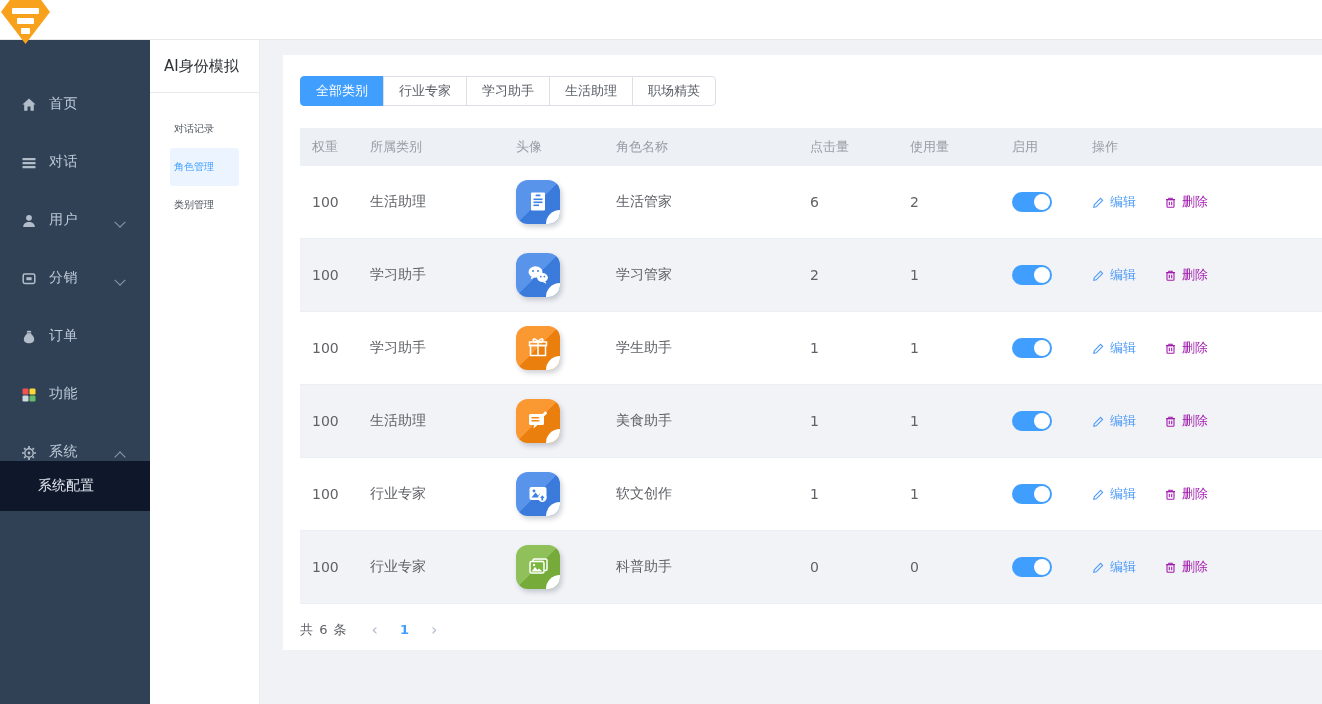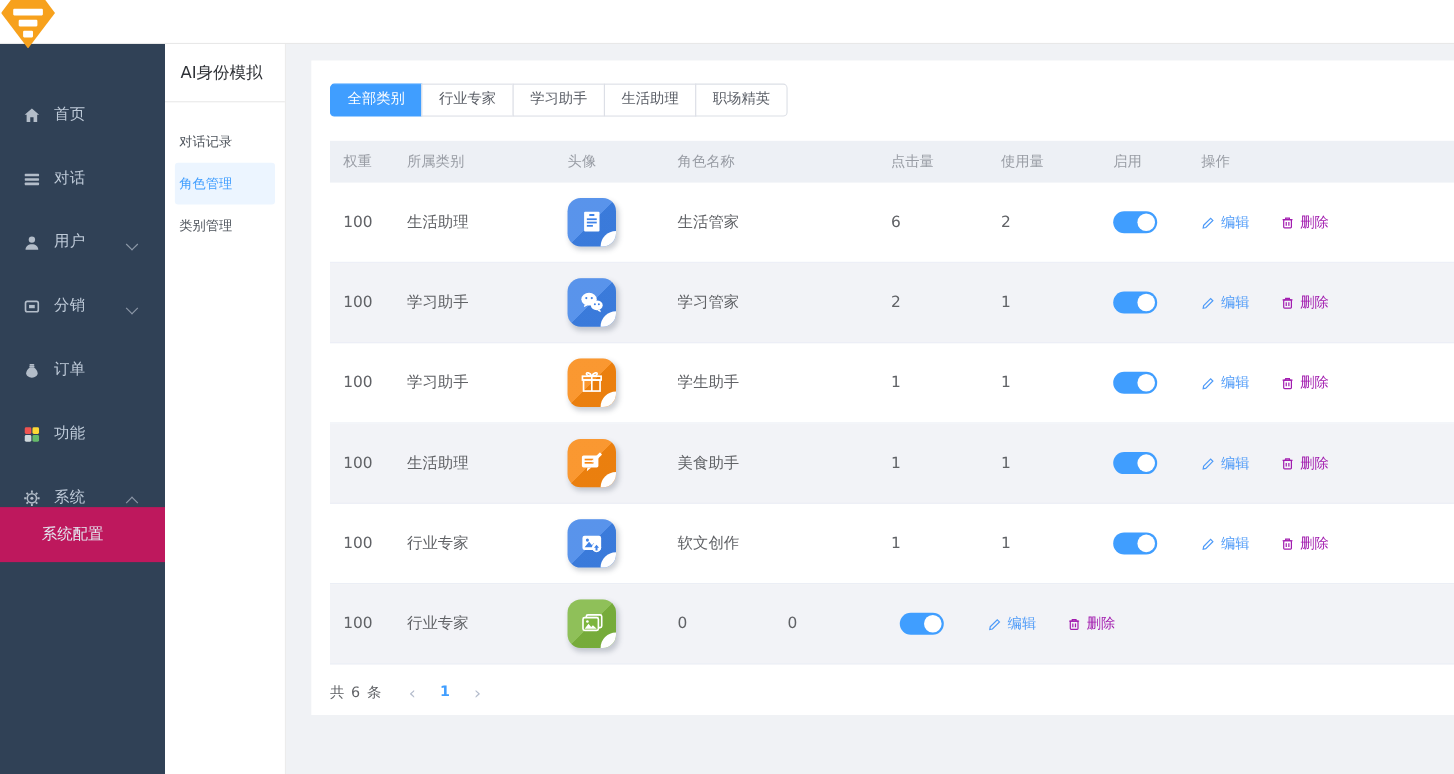--- a/index.html
+++ b/index.html
@@ -19,27 +19,27 @@
   .logo .b3{left:20px;top:28px;width:9px;height:6px}
   
   .sidebar{position:absolute;left:0;top:40px;width:150px;bottom:0;background:#304156;z-index:1}
   #side-nav{padding-top:15px}
   .s-item{height:58px;display:flex;align-items:flex-end;padding-left:20px;cursor:pointer;color:#bfcbd9;font-size:14px}
   .s-icon{width:17px;height:17px;display:inline-flex;align-items:center;justify-content:center}
   .s-label{margin-left:12px;letter-spacing:.5px}
   .chev{width:7px;height:7px;border-right:1.5px solid #8d99a8;border-bottom:1.5px solid #8d99a8;display:inline-block;margin-left:auto;margin-right:26px}
   .chev.down{transform:rotate(45deg) translate(-2px,-2px)}
   .chev.up{transform:rotate(225deg)}
-  .subblock{background:#be185d}
+  .subblock{background:#0f172a}
   .sub-item{height:50px;display:flex;align-items:center;padding-left:38px;color:#e3e9f1;font-size:14px;cursor:pointer}
   
   .sidebar2{position:absolute;left:150px;top:40px;width:110px;bottom:0;background:#fff;border-right:1px solid #ececec;box-sizing:border-box;z-index:1}
   .s2-title{height:52px;display:flex;align-items:center;padding-left:14px;border-bottom:1px solid #e9e9e9;font-size:15px;color:#2f3237}
   #s2-list{margin-top:17px}
-  .s2-item{height:38px;display:flex;align-items:center;margin:0 9px;padding-left:4px;border-radius:3px;font-size:12px;color:#4d535b;cursor:pointer}
+  .s2-item{height:38px;display:flex;align-items:center;margin:0 20px;padding-left:4px;border-radius:3px;font-size:10px;color:#4d535b;cursor:pointer}
   .s2-item.active{background:#ecf5ff;color:#409eff}
   
   .main{position:absolute;left:260px;top:40px;right:0;bottom:0;background:#f0f2f5}
   .card{position:absolute;left:23px;top:15px;right:0;bottom:54px;background:#fff}
   
   .tabs{display:flex;margin:21px 0 0 17px}
   .tab{height:30px;line-height:28px;padding:0 15px;border:1px solid #dcdfe6;margin-left:-1px;font-size:13px;color:#5a5e66;background:#fff;cursor:pointer;box-sizing:border-box}
   .tab:first-child{border-radius:4px 0 0 4px;margin-left:0}
   .tab:last-child{border-radius:0 4px 4px 0}
   .tab.active{background:#409eff;border-color:#409eff;color:#fff}
@@ -429,20 +429,21 @@
     <div class="tcell c-avatar">
       <div class="avatar" style="--av: #7db63e;">
                 <svg width="26" height="26" viewBox="0 0 26 26">
                   <rect x="8" y="5" width="14" height="11.5" rx="1.5" fill="none" stroke="#fff" stroke-width="1.5"></rect>
                   <rect x="5" y="7.5" width="14" height="11.5" rx="1.5" fill="var(--av)" stroke="#fff" stroke-width="1.5"></rect>
                   <circle cx="9" cy="11" r="1.2" fill="#fff"></circle>
                   <path d="M6.5 17.5 10 13 12.5 16 14 14.5 17.5 17.5 Z" fill="#fff"></path>
                 </svg>
               </div>
     </div>
+    <div class="tcell c-name">科普助手</div>
     <div class="tcell c-clicks">0</div>
     <div class="tcell c-usage">0</div>
     <div class="tcell c-enable">
       <div class="toggle on"></div>
     </div>
     <div class="tcell c-actions">
       <span class="act edit">
                 <span class="act-icon">
                   <svg width="13" height="13" viewBox="0 0 13 13" fill="none" stroke="currentColor" stroke-width="1.1">
                     <path d="M2.2 8.8 8.6 2.4 10.6 4.4 4.2 10.8 1.8 11.3 Z"></path>

